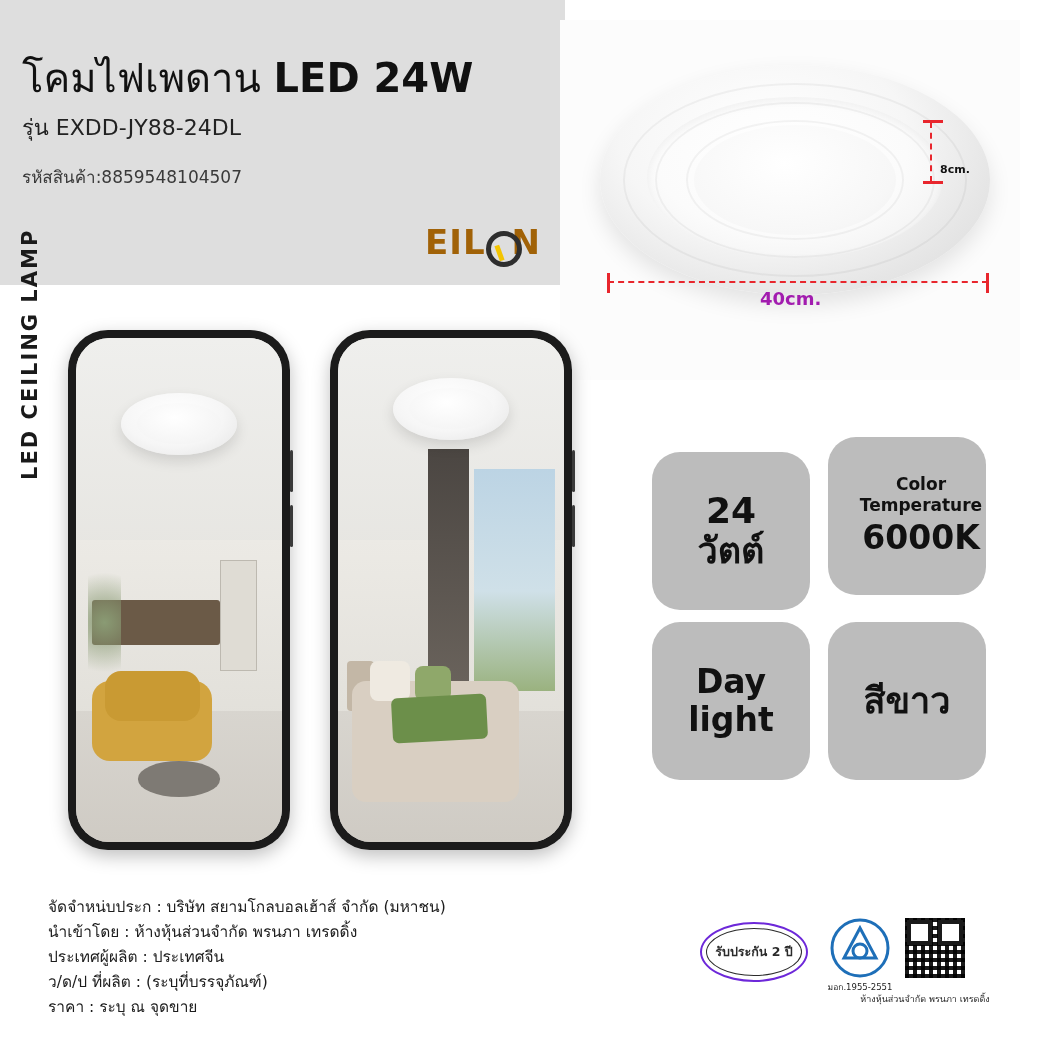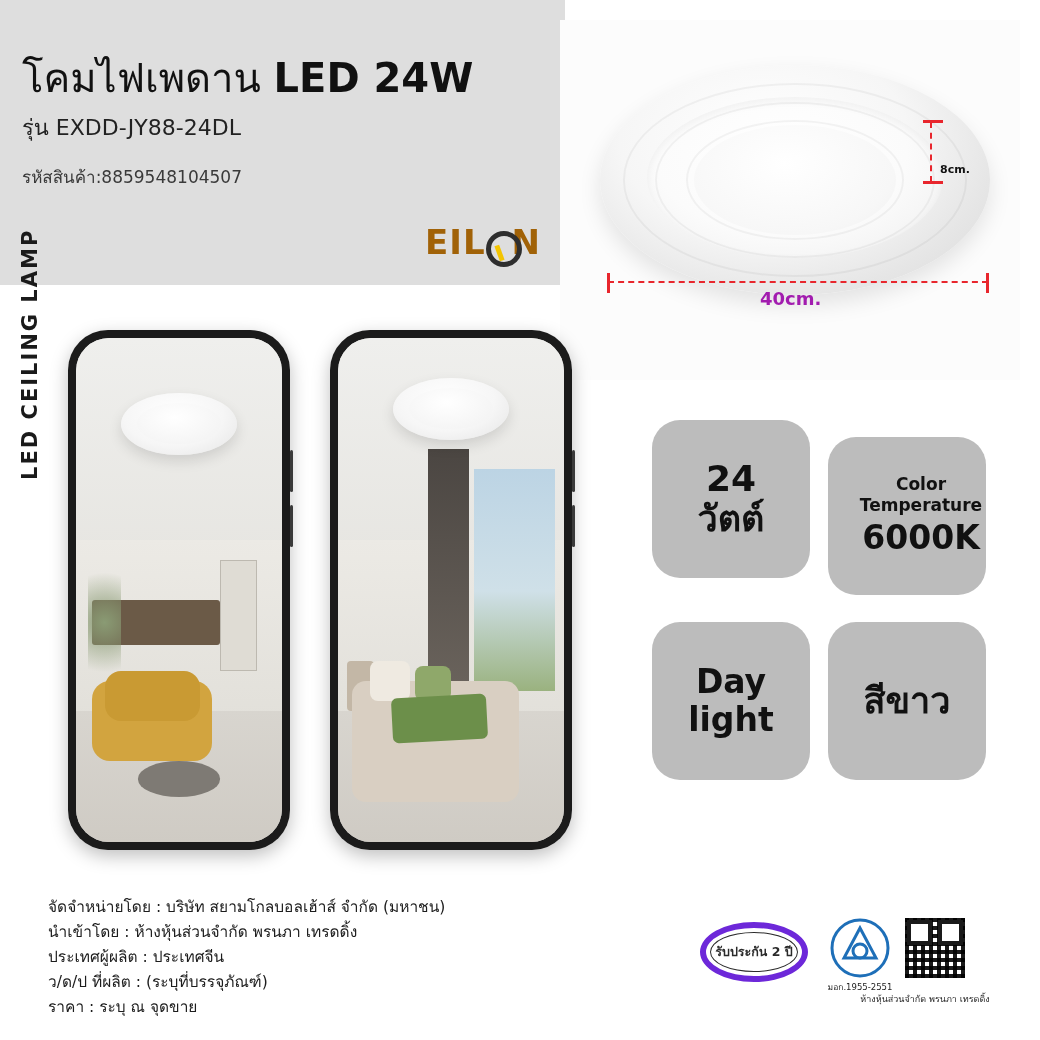--- a/index.html
+++ b/index.html
@@ -214,40 +214,40 @@
     position:absolute; left:4%; bottom:26%; width:12%; height:10%;
     background:#c3b7a6; border-radius:4px;
   }
 
   
   .badge {
     position:absolute; background:#bcbcbc; border-radius:28px;
     display:flex; flex-direction:column; align-items:center; justify-content:center;
     color:#111; text-align:center;
   }
-  .b1 { left:652px; top:420px; width:158px; height:158px; }
+  .b1 { left:652px; top:452px; width:158px; height:158px; }
   .b2 { left:828px; top:437px; width:158px; height:158px;padding-left:28px; }
   .b3 { left:652px; top:622px; width:158px; height:158px; }
   .b4 { left:828px; top:622px; width:158px; height:158px; }
   .badge .big   { font-size:36px; font-weight:bold; line-height:1.12; }
   .badge .big2  { font-size:33px; font-weight:bold; line-height:1.16; }
   .badge .small { font-size:17px; font-weight:bold; line-height:1.2; }
   .badge .kelvin{ font-size:33px; font-weight:bold; line-height:1.2; margin-top:3px;}
 
   
   .footer {
     position:absolute; left:48px; top:895px; width:520px;
     font-size:15.5px; color:#1d1d1d; line-height:1.62;
   }
   .footer div { white-space:nowrap; }
 
   
   .warranty {
     position:absolute; left:700px; top:922px; width:108px; height:60px;
-    border:6px solid #6d28d9; border-radius:50%;
+    border:2px solid #6d28d9; border-radius:50%;
     display:flex; align-items:center; justify-content:center;
     font-size:12.5px; font-weight:bold; color:#2b2b2b;
   }
   .warranty:before {
     content:""; position:absolute; left:4px; top:4px; right:4px; bottom:4px;
     border:1px solid #2b2b2b; border-radius:50%;
   }
   .tisi {
     position:absolute; left:830px; top:918px; width:60px; height:60px;
   }
@@ -351,21 +351,21 @@
   </div>
   <div class="badge b3">
     <div class="big2">Day</div>
     <div class="big2">light</div>
   </div>
   <div class="badge b4">
     <div class="big">สีขาว</div>
   </div>
 
   <div class="footer">
-    <div>จัดจำหน่ายโดย : บริษัท สยามโกลบอลเฮ้าส์ จำกัด (มหาชน)</div>
+    <div>จัดจำหน่บประก : บริษัท สยามโกลบอลเฮ้าส์ จำกัด (มหาชน)</div>
     <div>นำเข้าโดย : ห้างหุ้นส่วนจำกัด พรนภา เทรดดิ้ง</div>
     <div>ประเทศผู้ผลิต : ประเทศจีน</div>
     <div>ว/ด/ป ที่ผลิต : (ระบุที่บรรจุภัณฑ์)</div>
     <div>ราคา : ระบุ ณ จุดขาย</div>
   </div>
 
   <div class="warranty">
     <span>รับประกัน 2 ปี</span>
   </div>
 

